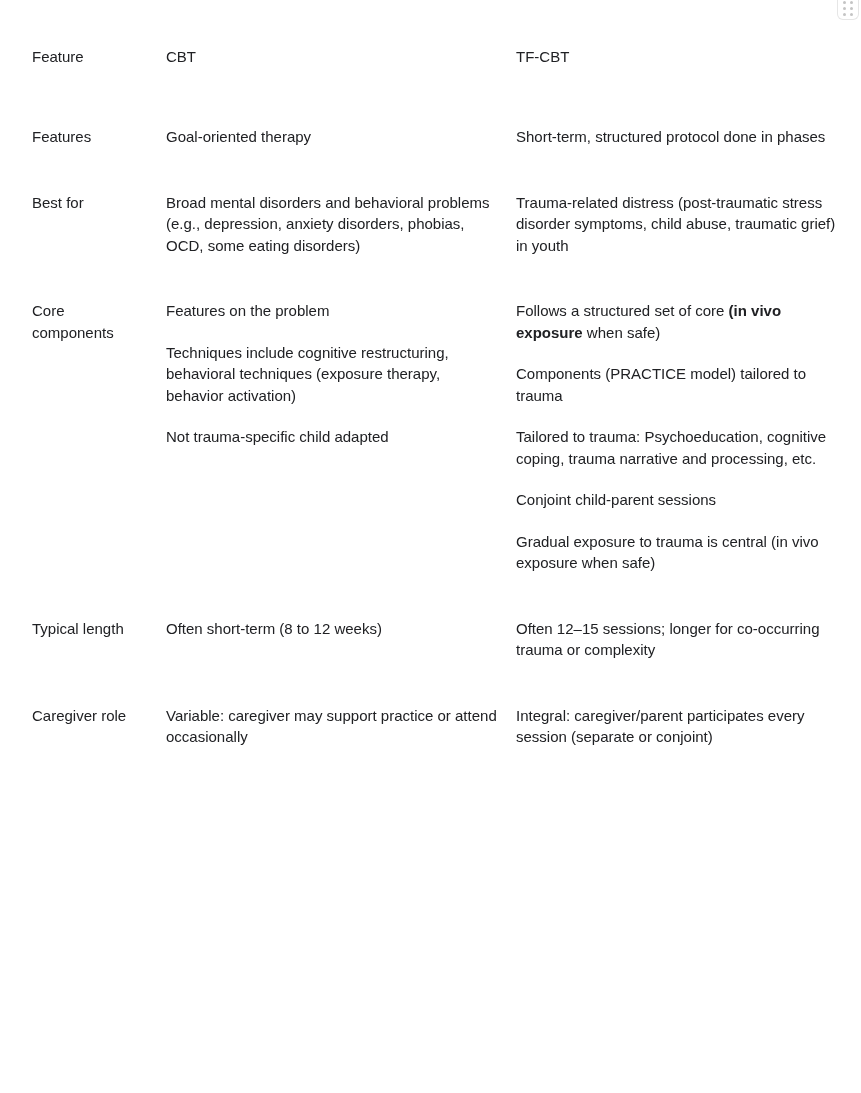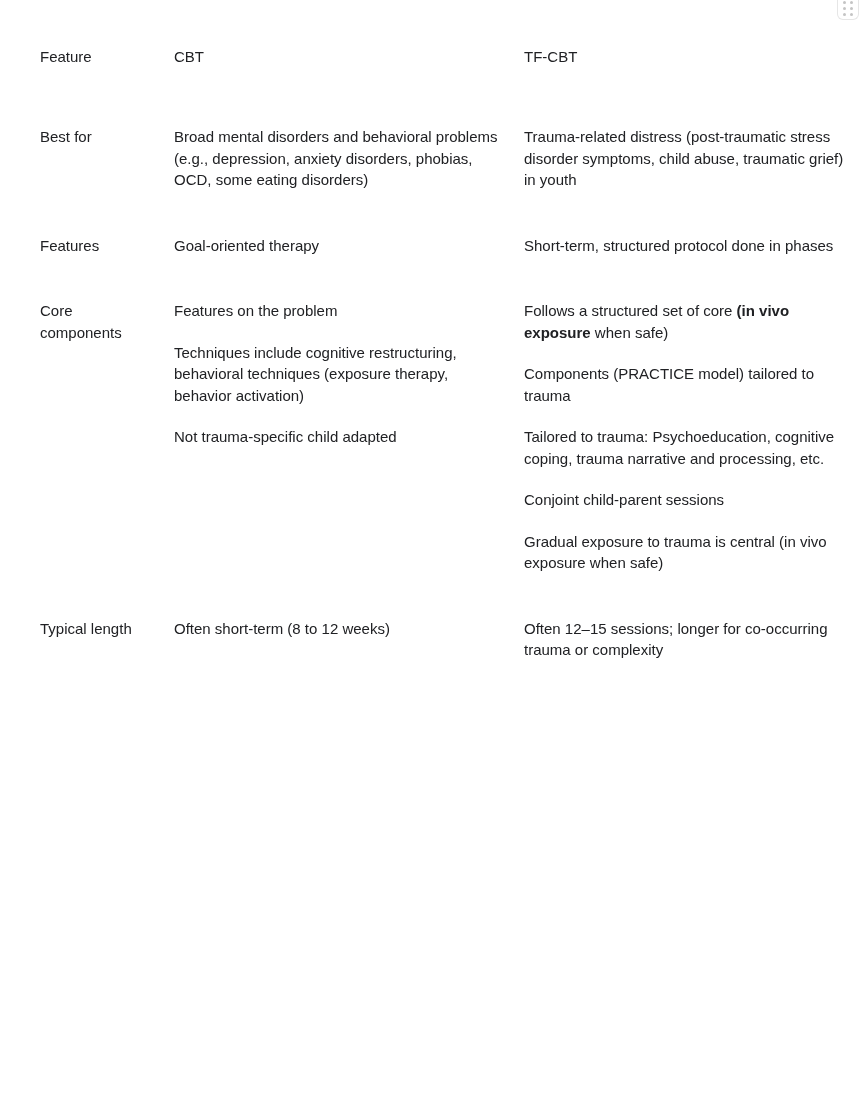--- a/index.html
+++ b/index.html
@@ -49,21 +49,20 @@
   }
 
   
   .table-wrap {
     position: absolute;
     left: 0;
     top: 0;
     width: 684px;
     padding-top: 46px;
     box-sizing: border-box;
-    padding-left: 8px;
   }
   table.compare {
     border-collapse: collapse;
     table-layout: fixed;
     width: 845px;
     margin-left: 16px;
   }
   table.compare col.c1 { width: 148px; }
   table.compare col.c2 { width: 350px; }
   table.compare col.c3 { width: 347px; }
@@ -138,35 +137,35 @@
     </colgroup>
     <thead>
       <tr>
         <th class="label">Feature</th>
         <th class="c2cell">CBT</th>
         <th class="c3cell">TF-CBT</th>
       </tr>
     </thead>
     <tbody id="table-body">
         <tr>
+          <td class="label cell">Features</td>
+          <td class="c2cell cell">
+            <p>Goal-oriented therapy</p>
+          </td>
+          <td class="c3cell cell">
+            <p>Short-term, structured protocol done in phases</p>
+          </td>
+        </tr>
+        <tr>
           <td class="label cell">Best for</td>
           <td class="c2cell cell">
             <p>Broad mental disorders and behavioral problems (e.g., depression, anxiety disorders, phobias, OCD, some eating disorders)</p>
           </td>
           <td class="c3cell cell">
             <p>Trauma-related distress (post-traumatic stress disorder symptoms, child abuse, traumatic grief) in youth</p>
-          </td>
-        </tr>
-        <tr>
-          <td class="label cell">Features</td>
-          <td class="c2cell cell">
-            <p>Goal-oriented therapy</p>
-          </td>
-          <td class="c3cell cell">
-            <p>Short-term, structured protocol done in phases</p>
           </td>
         </tr>
         <tr>
           <td class="label cell">Core components</td>
           <td class="c2cell cell">
             <p>Features on the problem</p>
             <p>Techniques include cognitive restructuring, behavioral techniques (exposure therapy, behavior activation)</p>
             <p>Not trauma-specific child adapted</p>
           </td>
           <td class="c3cell cell">
@@ -179,16 +178,25 @@
         </tr>
         <tr>
           <td class="label cell">Typical length</td>
           <td class="c2cell cell">
             <p>Often short-term (8 to 12 weeks)</p>
           </td>
           <td class="c3cell cell">
             <p>Often 12–15 sessions; longer for co-occurring trauma or complexity</p>
           </td>
         </tr>
+        <tr>
+          <td class="label cell">Caregiver role</td>
+          <td class="c2cell cell">
+            <p>Variable: caregiver may support practice or attend occasionally</p>
+          </td>
+          <td class="c3cell cell">
+            <p>Integral: caregiver/parent participates every session (separate or conjoint)</p>
+          </td>
+        </tr>
       </tbody>
   </table>
   <div class="bottom-spacer"></div>
 </div>
 
 </body></html>

